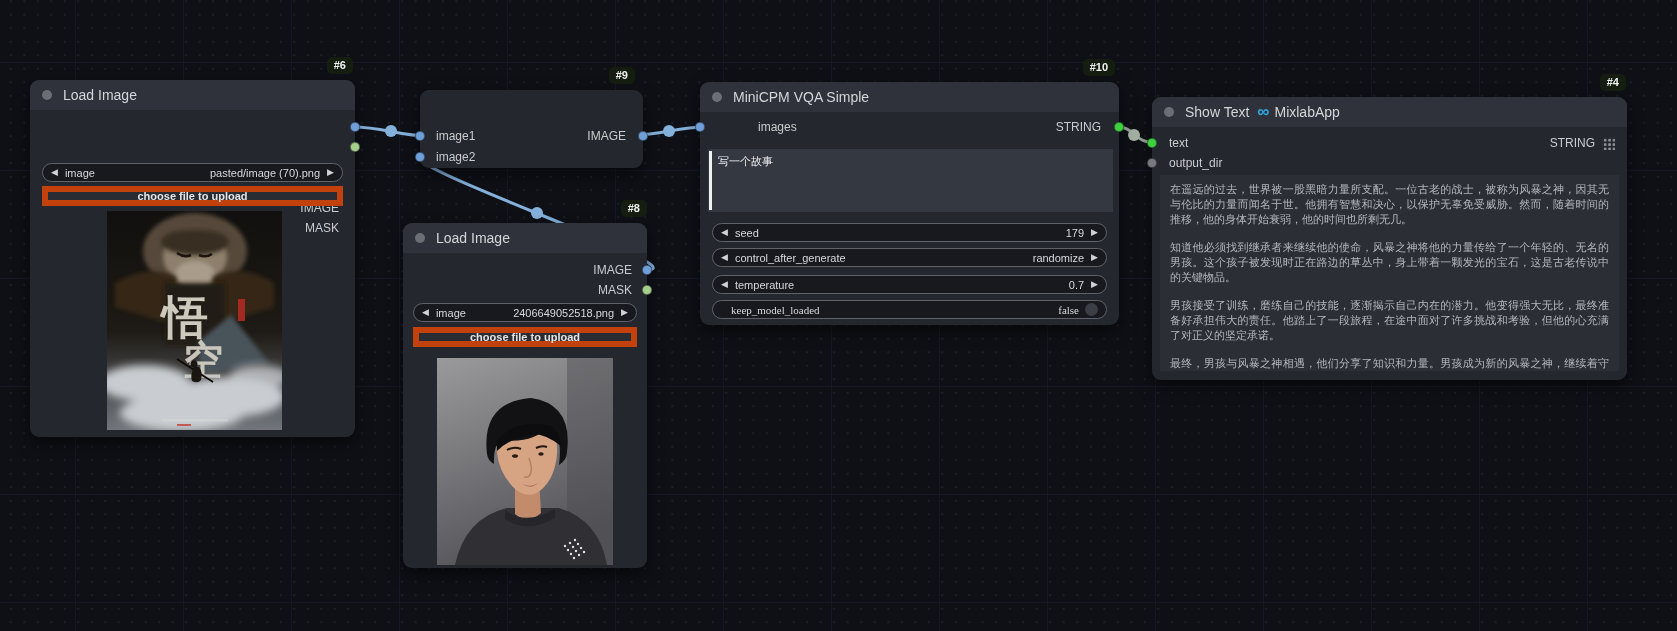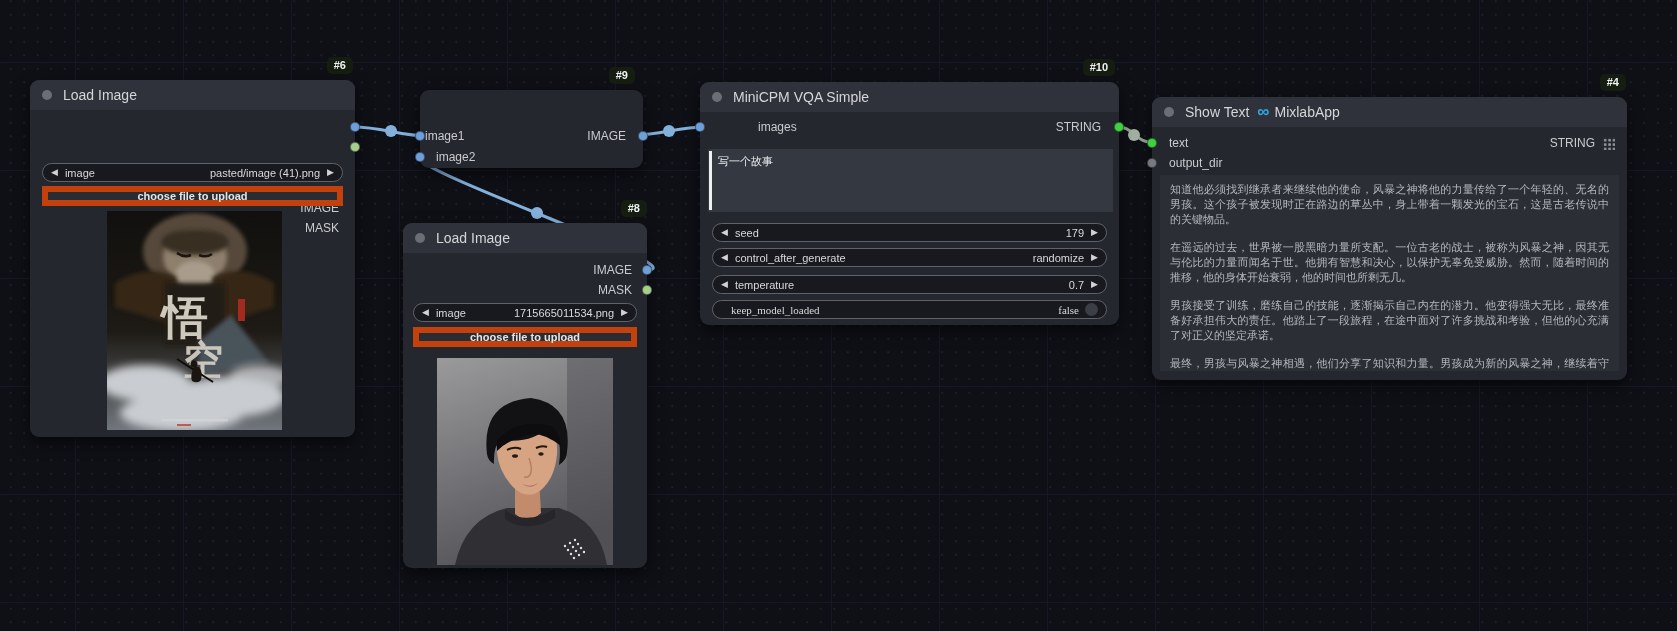--- a/index.html
+++ b/index.html
@@ -77,21 +77,21 @@
       <span class="titledot"></span>
       <span class="titletext">Load Image</span>
     </div>
     <span class="slotlabel" style="right:16px;top:119px;">IMAGE</span>
     <span class="port p-image" style="right:-5px;top:42px;"></span>
     <span class="slotlabel" style="right:16px;top:139px;">MASK</span>
     <span class="port p-mask" style="right:-5px;top:62px;"></span>
     <div class="pill" style="left:12px;right:12px;top:83px;">
       <span class="arrow">◀</span>
       <span class="wlabel">image</span>
-      <span class="wvalue">pasted/image (41).png</span>
+      <span class="wvalue">pasted/image (70).png</span>
       <span class="arrow">▶</span>
     </div>
     <div class="upload" style="left:12px;right:12px;top:106px;">choose file to upload</div>
     <div class="preview" style="left:77px;top:131px;width:175px;height:219px;">
       <svg viewBox="0 0 175 219" width="175" height="219">
         <defs>
           <linearGradient id="pbg" x1="0" y1="0" x2="0" y2="1">
             <stop offset="0" stop-color="#11100e"></stop>
               <stop offset="0.55" stop-color="#1e1a15"></stop>
               <stop offset="1" stop-color="#70767c"></stop>
@@ -128,41 +128,41 @@
         <path d="M87,156 q-4,8 -2,14 q6,3 9,-1 q2,-8 -2,-13 z" fill="#1a1510"></path>
         <rect x="55" y="208" width="66" height="2.5" fill="#d8d8d8" opacity="0.55"></rect>
         <rect x="70" y="213" width="14" height="2" fill="#c04030" opacity="0.8"></rect>
       </svg>
     </div>
   </div>
 
   <div class="node" style="left:420px;top:90px;width:223px;height:78px;">
     <div class="badge" style="right:8px;">#9</div>
     <span class="port p-image" style="left:-5px;top:41px;"></span>
-    <span class="slotlabel" style="left:5px;top:37px;">image1</span>
+    <span class="slotlabel" style="left:16px;top:37px;">image1</span>
     <span class="port p-image" style="left:-5px;top:62px;"></span>
     <span class="slotlabel" style="left:16px;top:58px;">image2</span>
     <span class="slotlabel" style="right:17px;top:37px;">IMAGE</span>
     <span class="port p-image" style="right:-5px;top:41px;"></span>
   </div>
 
   <div class="node" style="left:403px;top:223px;width:244px;height:345px;">
     <div class="badge" style="right:0px;">#8</div>
     <div class="titlebar">
       <span class="titledot"></span>
       <span class="titletext">Load Image</span>
     </div>
     <span class="slotlabel" style="right:15px;top:38px;">IMAGE</span>
     <span class="port p-image" style="right:-5px;top:42px;"></span>
     <span class="slotlabel" style="right:15px;top:58px;">MASK</span>
     <span class="port p-mask" style="right:-5px;top:62px;"></span>
     <div class="pill" style="left:10px;right:10px;top:80px;">
       <span class="arrow">◀</span>
       <span class="wlabel">image</span>
-      <span class="wvalue">1715665011534.png</span>
+      <span class="wvalue">2406649052518.png</span>
       <span class="arrow">▶</span>
     </div>
     <div class="upload" style="left:10px;right:10px;top:104px;">choose file to upload</div>
     <div class="preview" style="left:34px;top:135px;width:176px;height:207px;">
       <svg viewBox="0 0 176 207" width="176" height="207">
         <defs>
           <linearGradient id="gbg" x1="0" y1="0" x2="0.3" y2="1">
             <stop offset="0" stop-color="#9a9a9c"></stop>
               <stop offset="1" stop-color="#55555a"></stop>
           </linearGradient>
@@ -246,20 +246,20 @@
       <span class="infinity">∞</span>
       <span class="titletext">MixlabApp</span>
     </div>
     <span class="port p-string" style="left:-5px;top:41px;"></span>
     <span class="slotlabel" style="left:17px;top:37px;">text</span>
     <span class="port p-neutral" style="left:-5px;top:61px;"></span>
     <span class="slotlabel" style="left:17px;top:57px;">output_dir</span>
     <span class="slotlabel" style="right:32px;top:37px;">STRING</span>
     <span class="grid-icon" style="right:12px;top:40px;"></span>
     <div class="storybox" style="left:8px;right:8px;top:78px;bottom:9px;">
+      <p>在遥远的过去，世界被一股黑暗力量所支配。一位古老的战士，被称为风暴之神，因其无与伦比的力量而闻名于世。他拥有智慧和决心，以保护无辜免受威胁。然而，随着时间的推移，他的身体开始衰弱，他的时间也所剩无几。</p>
       <p>知道他必须找到继承者来继续他的使命，风暴之神将他的力量传给了一个年轻的、无名的男孩。这个孩子被发现时正在路边的草丛中，身上带着一颗发光的宝石，这是古老传说中的关键物品。</p>
-      <p>在遥远的过去，世界被一股黑暗力量所支配。一位古老的战士，被称为风暴之神，因其无与伦比的力量而闻名于世。他拥有智慧和决心，以保护无辜免受威胁。然而，随着时间的推移，他的身体开始衰弱，他的时间也所剩无几。</p>
       <p>男孩接受了训练，磨练自己的技能，逐渐揭示自己内在的潜力。他变得强大无比，最终准备好承担伟大的责任。他踏上了一段旅程，在途中面对了许多挑战和考验，但他的心充满了对正义的坚定承诺。</p>
       <p>最终，男孩与风暴之神相遇，他们分享了知识和力量。男孩成为新的风暴之神，继续着守护世界的使命。他的故事代代相传，激励着未来的世代，他们知道他们必须捍卫自由，对抗黑暗，因为风暴之神的精神永远存在。</p>
     </div>
   </div>
 
 </div>
 
 </body></html>

